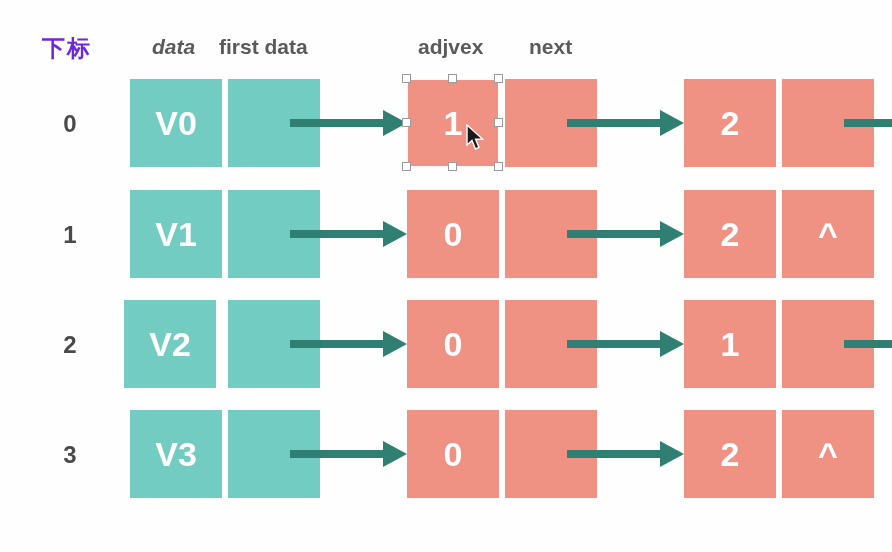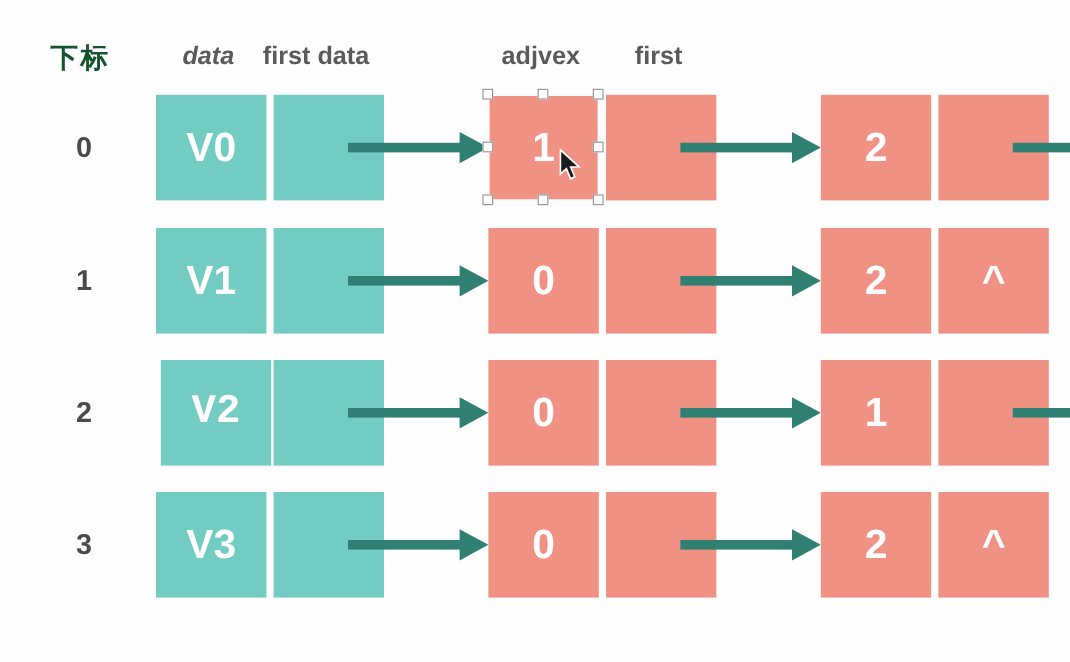--- a/index.html
+++ b/index.html
@@ -41,21 +41,21 @@
     color: #5a5a5a;
     font-size: 21px;
     font-weight: bold;
     white-space: nowrap;
     line-height: 1;
   }
   .corner-label {
     position: absolute;
     left: 42px;
     top: 33px;
-    color: #14532d;
+    color: #6d28d9;
     font-size: 23px;
     font-weight: bold;
     letter-spacing: 2px;
     white-space: nowrap;
   }
 
   
   .row-index {
     position: absolute;
     left: 56px;
@@ -130,21 +130,21 @@
 
 <div id="stage">
 
 
   <div class="corner-label">下标</div>
 
   <div id="col-heads">
       <div class="col-head" style="left: 152px; top: 36px; font-style: italic;">data</div>
       <div class="col-head" style="left: 219px; top: 36px;">first data</div>
       <div class="col-head" style="left: 418px; top: 36px;">adjvex</div>
-      <div class="col-head" style="left: 529px; top: 36px;">first</div>
+      <div class="col-head" style="left: 529px; top: 36px;">next</div>
     </div>
 
   <div id="row-indices">
       <div class="row-index" style="top: 112px;">0</div>
       <div class="row-index" style="top: 223px;">1</div>
       <div class="row-index" style="top: 333px;">2</div>
       <div class="row-index" style="top: 443px;">3</div>
     </div>
 
   <div id="grid">
@@ -172,21 +172,21 @@
         <div class="head" style="left: 93px;"></div>
       </div>
       <div class="cell node" style="left: 407px; top: 190px;">0</div>
       <div class="cell node" style="left: 505px; top: 190px;"></div>
       <div class="arrow" style="left: 567px; top: 221px; width: 117px;">
         <div class="shaft" style="width: 95px;"></div>
         <div class="head" style="left: 93px;"></div>
       </div>
       <div class="cell node" style="left: 684px; top: 190px;">2</div>
       <div class="cell node" style="left: 782px; top: 190px;">^</div>
-      <div class="cell vertex" style="left: 134px; top: 300px; font-family: Liberation Mono, monospace;">V2</div>
+      <div class="cell vertex" style="left: 124px; top: 300px;">V2</div>
       <div class="cell vertex" style="left: 228px; top: 300px;"></div>
       <div class="arrow" style="left: 290px; top: 331px; width: 117px;">
         <div class="shaft" style="width: 95px;"></div>
         <div class="head" style="left: 93px;"></div>
       </div>
       <div class="cell node" style="left: 407px; top: 300px;">0</div>
       <div class="cell node" style="left: 505px; top: 300px;"></div>
       <div class="arrow" style="left: 567px; top: 331px; width: 117px;">
         <div class="shaft" style="width: 95px;"></div>
         <div class="head" style="left: 93px;"></div>

